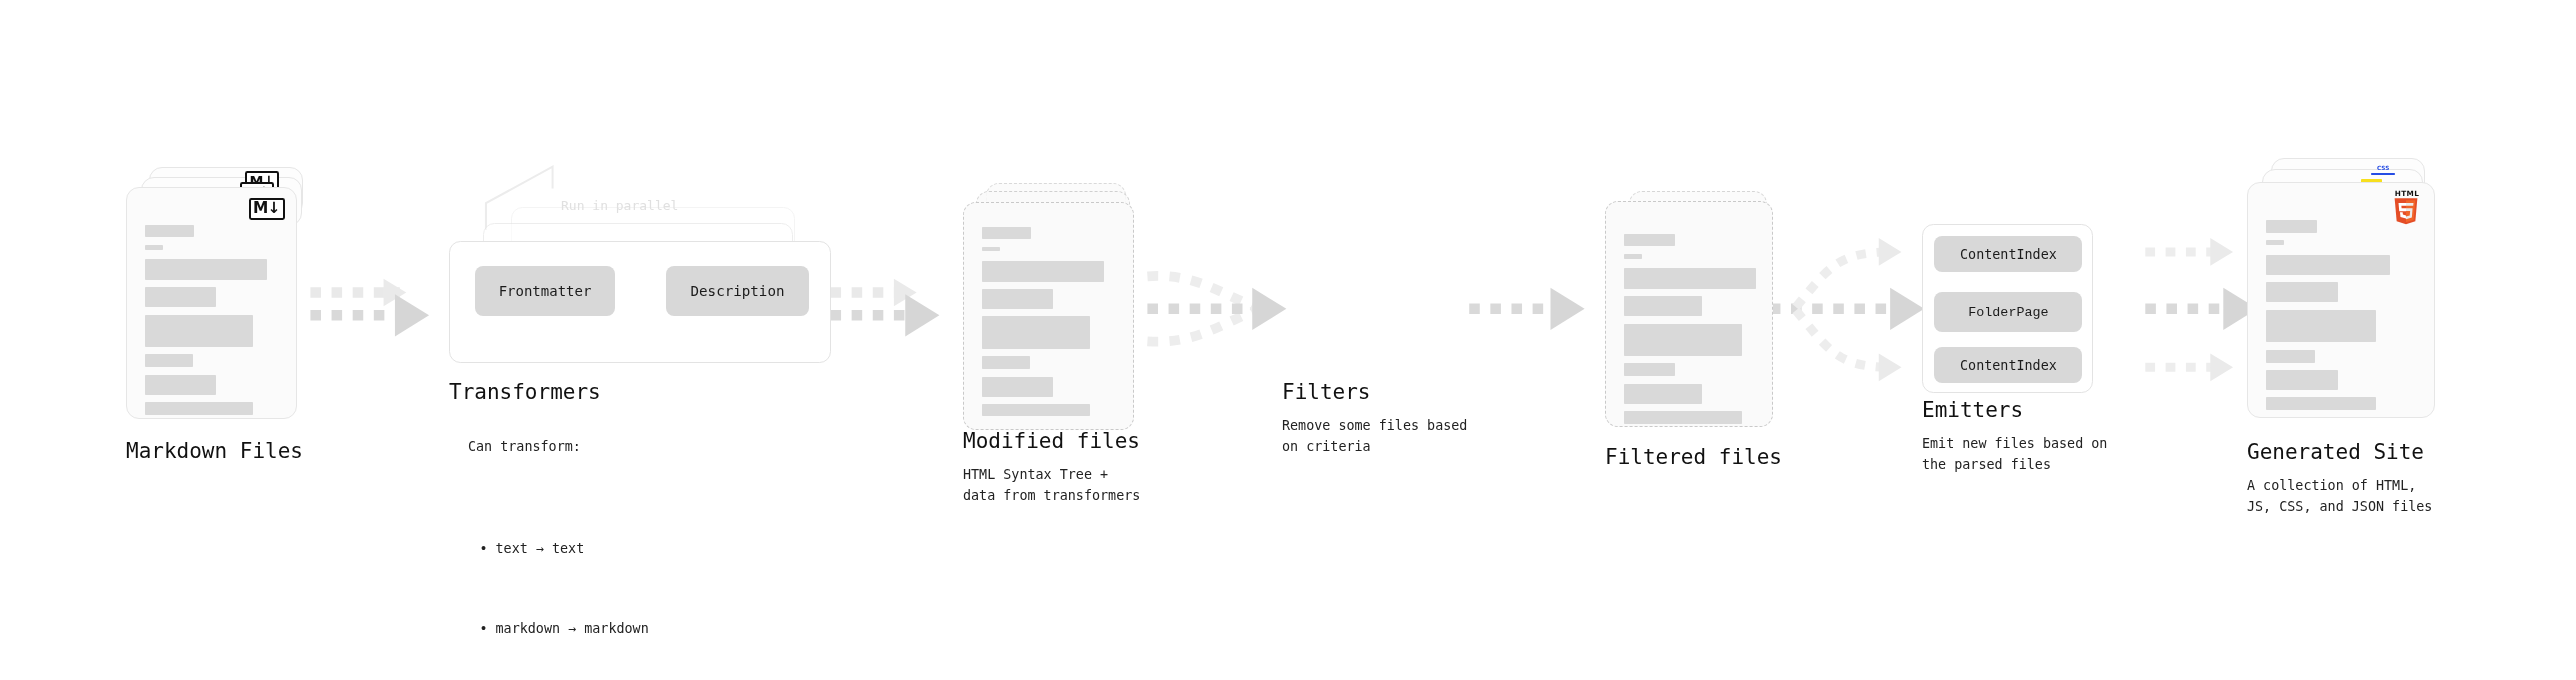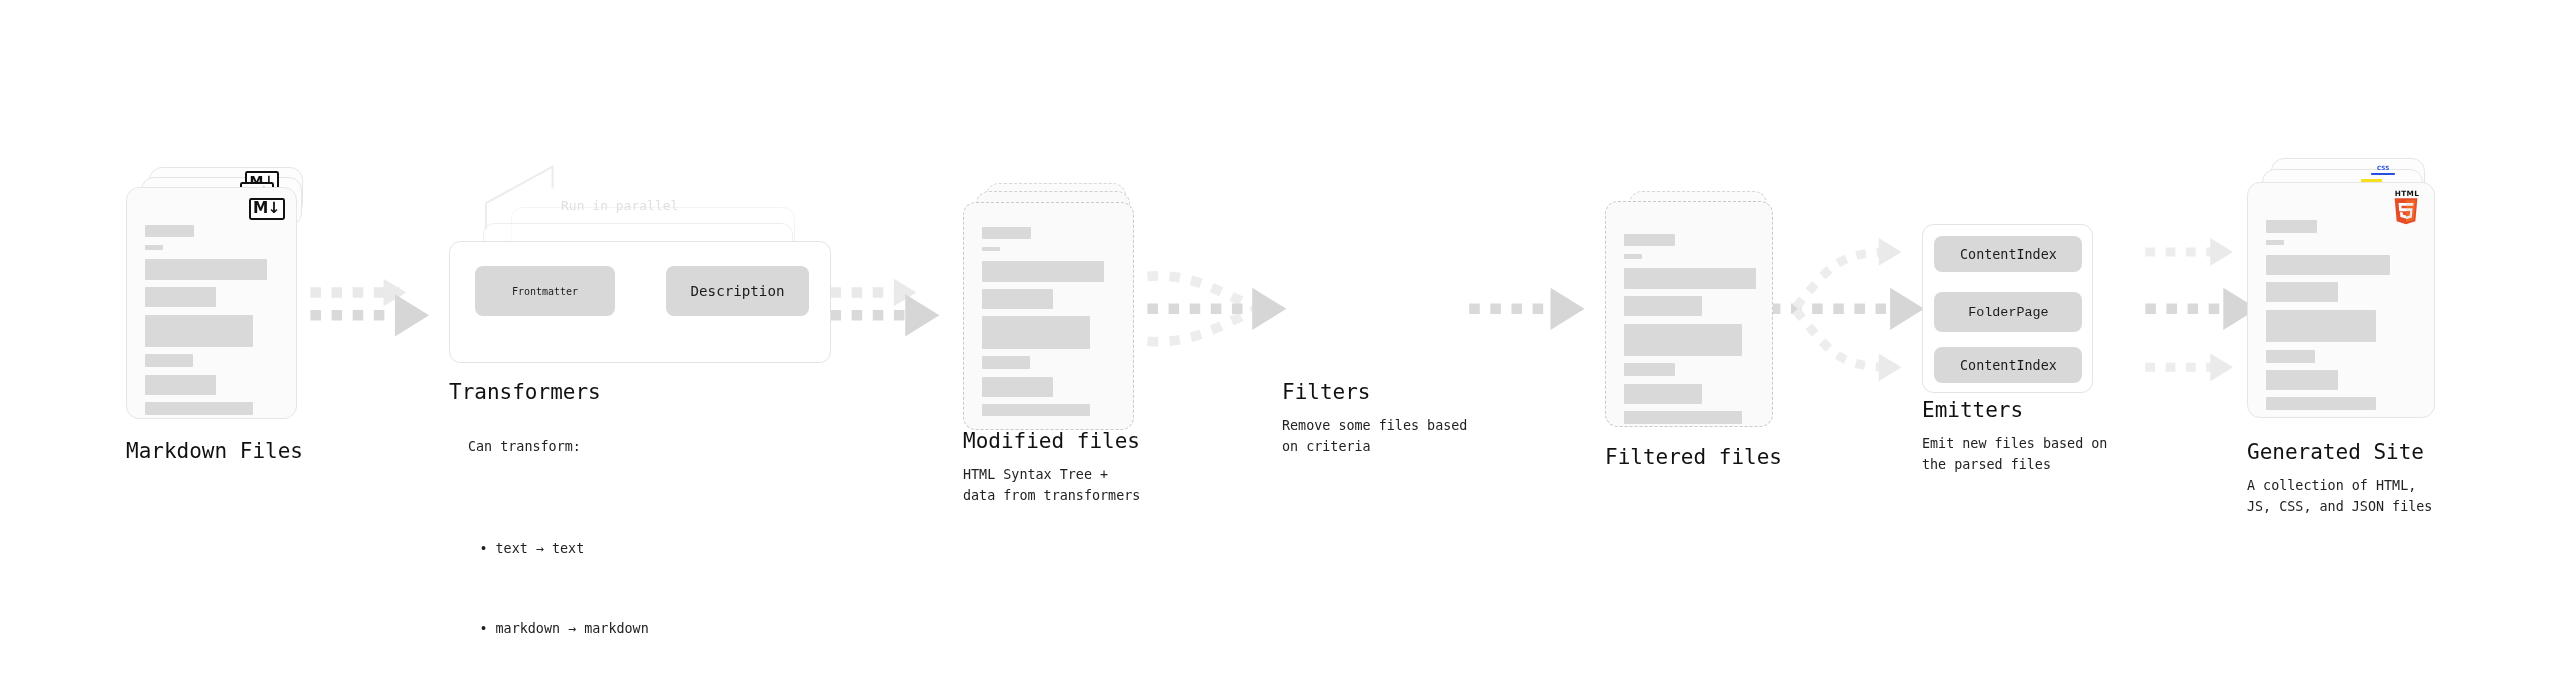--- a/index.html
+++ b/index.html
@@ -252,21 +252,21 @@
       <div class="chip g2" style="left:21px; top:37px; width:110px; height:50px;"></div>
       <div class="chip g2" style="left:169px; top:37px; width:110px; height:50px;"></div>
     </div>
 
     <div class="proc-box ghost1" style="left:34px; top:16.3px; width:310px; height:130px;">
       <div class="chip g1" style="left:14.6px; top:39px; width:122px; height:52px;"></div>
       <div class="chip g1" style="left:172px; top:39px; width:122px; height:52px;"></div>
     </div>
 
     <div class="proc-box" style="left:0px; top:34px; width:382px; height:122px;">
-      <div class="chip" style="left:25px; top:24.4px; width:140px; height:50px; font-size:10px;">Frontmatter</div>
+      <div class="chip" style="left:25px; top:24.4px; width:140px; height:50px; font-size:14px;">Frontmatter</div>
       <div class="chip" style="left:216px; top:24.4px; width:143px; height:50px; font-size:14.2px;">Description</div>
     </div>
   </div>
 
   <div class="parallel-label" style="left:561px; top:198px;">Run in parallel</div>
 
   <div class="title" style="left:449px; top:380px;">Transformers</div>
 
   <div class="caption" style="left:468px; top:416px; width:268px;">
     <div>Can transform:</div>

